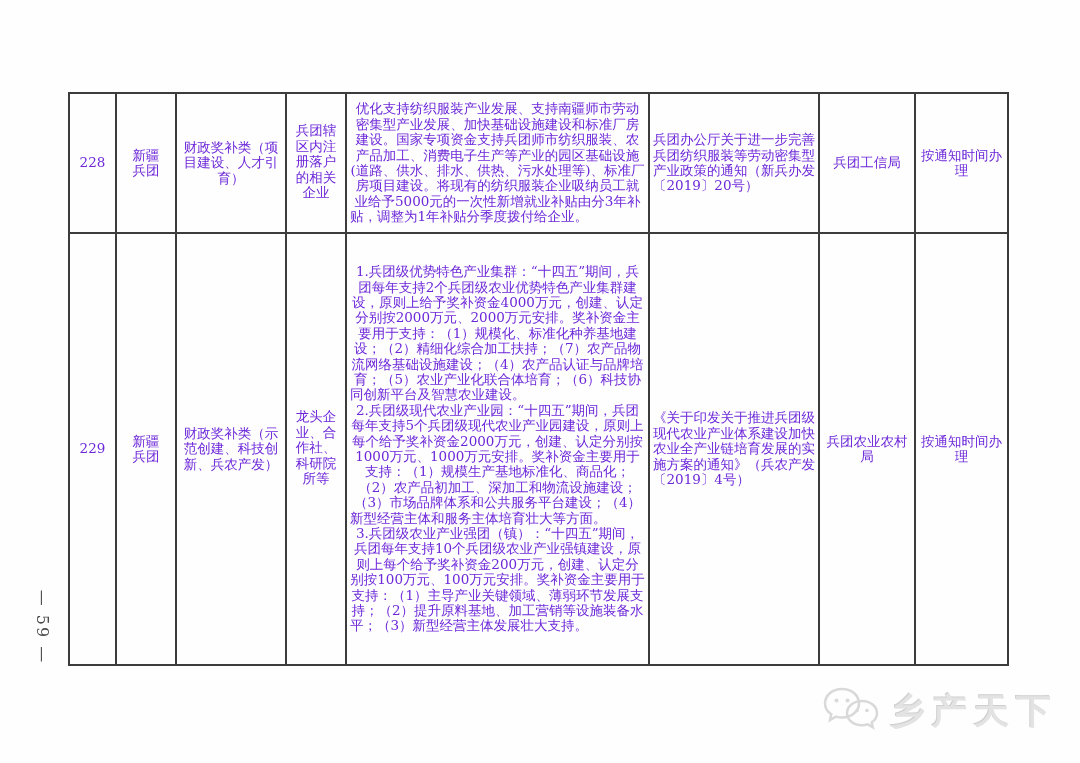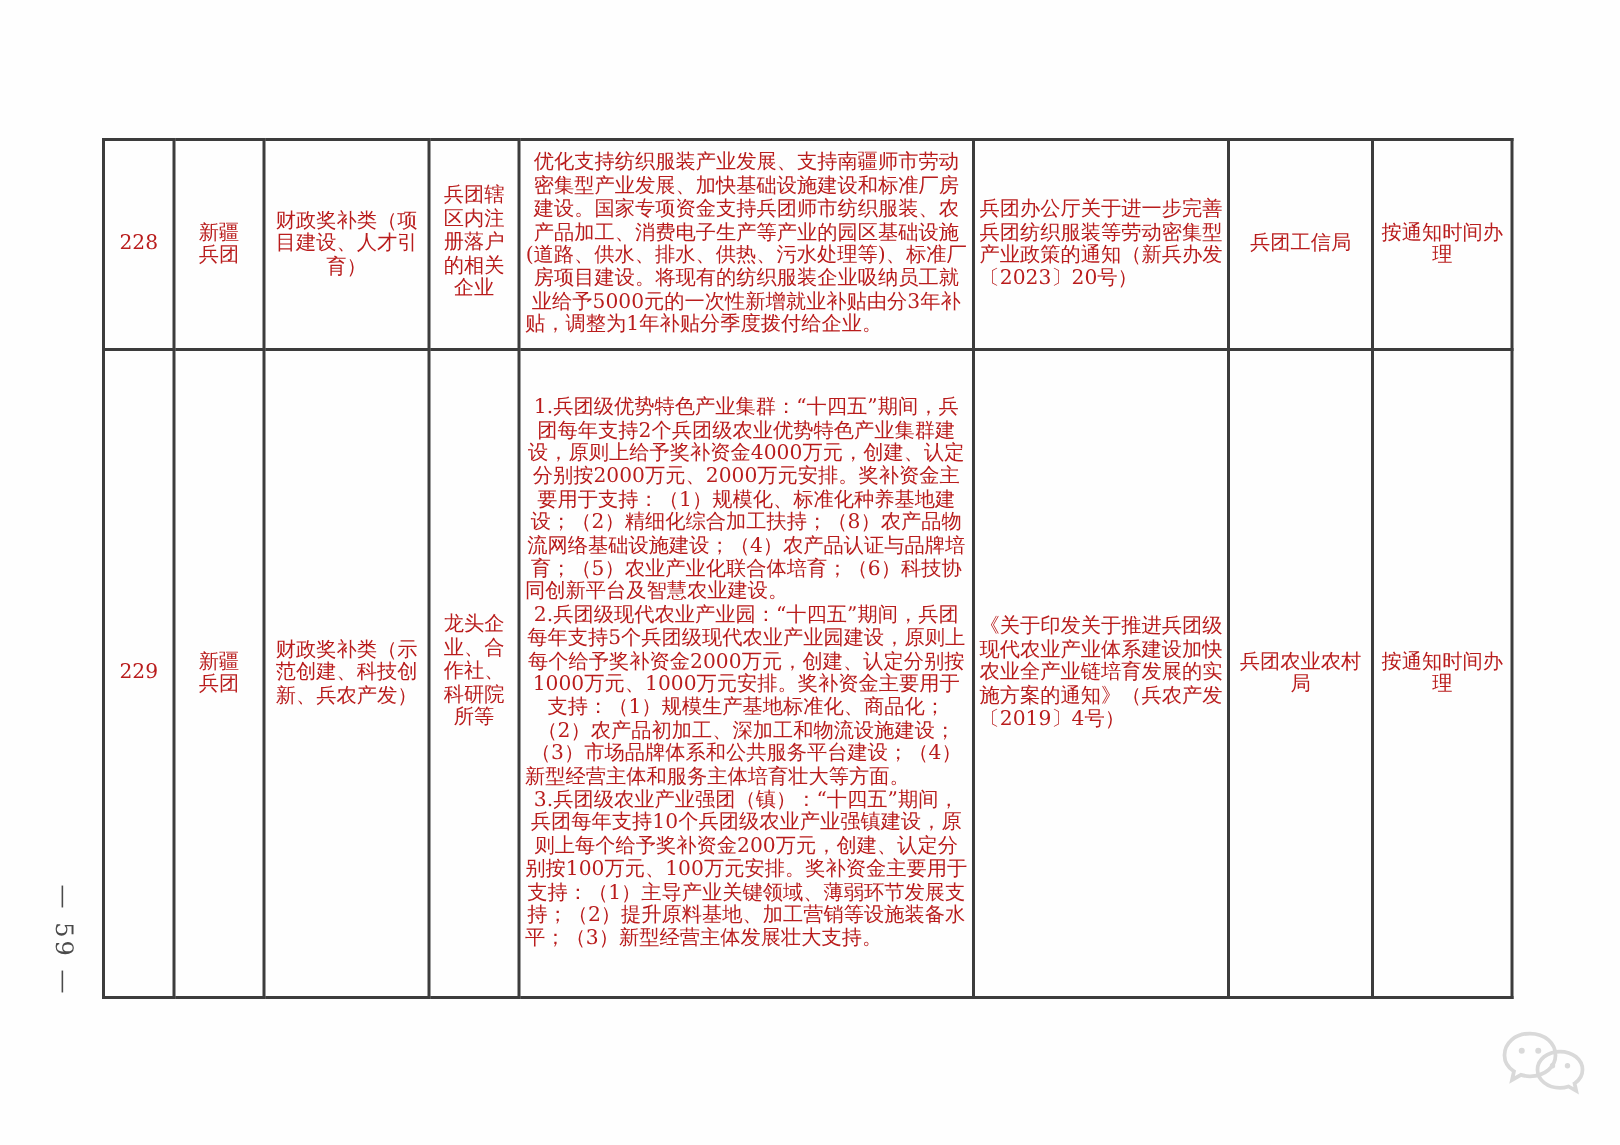--- a/index.html
+++ b/index.html
@@ -37,21 +37,21 @@
     width: 939px;
     border-collapse: collapse;
     table-layout: fixed;
   }
   table.policy-table td {
     border: 2px solid #3c3c3c;
     vertical-align: middle;
     text-align: center;
     font-size: 13.5px;
     line-height: 15.4px;
-    color: #b91c1c;
+    color: #6d28d9;
     padding: 2px 3px;
     word-break: break-all;
     overflow: hidden;
   }
   table.policy-table tr.row-228 { height: 140px; }
   table.policy-table tr.row-229 { height: 432px; }
   td.cell-no { font-size: 15px; font-family: "DejaVu Serif", serif; margin-top: 12px; }
   td.cell-region .narrow { width: 2.3em; margin: 16px auto; text-align: center; }
   td.cell-category { padding: 2px 6px; }
   td.cell-target { text-align: left; padding: 2px 4px; font-family: Liberation Mono, monospace; }
@@ -113,33 +113,33 @@
       <tr class="row-228">
         <td class="cell-no">228</td>
         <td class="cell-region">
           <div class="narrow">新疆兵团</div>
         </td>
         <td class="cell-category">财政奖补类（项目建设、人才引育）</td>
         <td class="cell-target">兵团辖区内注册落户的相关企业</td>
         <td class="cell-content">
           <p>优化支持纺织服装产业发展、支持南疆师市劳动密集型产业发展、加快基础设施建设和标准厂房建设。国家专项资金支持兵团师市纺织服装、农产品加工、消费电子生产等产业的园区基础设施(道路、供水、排水、供热、污水处理等)、标准厂房项目建设。将现有的纺织服装企业吸纳员工就业给予5000元的一次性新增就业补贴由分3年补贴，调整为1年补贴分季度拨付给企业。</p>
         </td>
-        <td class="cell-policy">兵团办公厅关于进一步完善兵团纺织服装等劳动密集型产业政策的通知（新兵办发〔2023〕20号）</td>
+        <td class="cell-policy">兵团办公厅关于进一步完善兵团纺织服装等劳动密集型产业政策的通知（新兵办发〔2019〕20号）</td>
         <td class="cell-dept">兵团工信局</td>
         <td class="cell-timing">按通知时间办理</td>
       </tr>
       <tr class="row-229">
         <td class="cell-no">229</td>
         <td class="cell-region">
           <div class="narrow">新疆兵团</div>
         </td>
         <td class="cell-category">财政奖补类（示范创建、科技创新、兵农产发）</td>
         <td class="cell-target">龙头企业、合作社、科研院所等</td>
         <td class="cell-content">
-          <p>1.兵团级优势特色产业集群：“十四五”期间，兵团每年支持2个兵团级农业优势特色产业集群建设，原则上给予奖补资金4000万元，创建、认定分别按2000万元、2000万元安排。奖补资金主要用于支持：（1）规模化、标准化种养基地建设；（2）精细化综合加工扶持；（8）农产品物流网络基础设施建设；（4）农产品认证与品牌培育；（5）农业产业化联合体培育；（6）科技协同创新平台及智慧农业建设。</p>
+          <p>1.兵团级优势特色产业集群：“十四五”期间，兵团每年支持2个兵团级农业优势特色产业集群建设，原则上给予奖补资金4000万元，创建、认定分别按2000万元、2000万元安排。奖补资金主要用于支持：（1）规模化、标准化种养基地建设；（2）精细化综合加工扶持；（7）农产品物流网络基础设施建设；（4）农产品认证与品牌培育；（5）农业产业化联合体培育；（6）科技协同创新平台及智慧农业建设。</p>
           <p>2.兵团级现代农业产业园：“十四五”期间，兵团每年支持5个兵团级现代农业产业园建设，原则上每个给予奖补资金2000万元，创建、认定分别按1000万元、1000万元安排。奖补资金主要用于支持：（1）规模生产基地标准化、商品化；（2）农产品初加工、深加工和物流设施建设；（3）市场品牌体系和公共服务平台建设；（4）新型经营主体和服务主体培育壮大等方面。</p>
           <p>3.兵团级农业产业强团（镇）：“十四五”期间，兵团每年支持10个兵团级农业产业强镇建设，原则上每个给予奖补资金200万元，创建、认定分别按100万元、100万元安排。奖补资金主要用于支持：（1）主导产业关键领域、薄弱环节发展支持；（2）提升原料基地、加工营销等设施装备水平；（3）新型经营主体发展壮大支持。</p>
         </td>
         <td class="cell-policy">《关于印发关于推进兵团级现代农业产业体系建设加快农业全产业链培育发展的实施方案的通知》（兵农产发〔2019〕4号）</td>
         <td class="cell-dept">兵团农业农村局</td>
         <td class="cell-timing">按通知时间办理</td>
       </tr>
     </tbody>
   </table>
 
@@ -151,15 +151,16 @@
           <path d="M40 16 C48.3 16 55 21.3 55 28.2 C55 32 52.9 35.2 49.7 37.3 L50.8 42.2 L45.7 39.3 C43.9 39.9 42 40.3 40 40.3 C31.7 40.3 25 34.9 25 28.2 C25 21.3 31.7 16 40 16 Z"></path>
         </g>
         <g fill="#d9d9d9">
           <circle cx="14.5" cy="15.5" r="2"></circle>
           <circle cx="25.5" cy="15.5" r="2"></circle>
           <circle cx="35" cy="25.5" r="1.8"></circle>
           <circle cx="45" cy="25.5" r="1.8"></circle>
         </g>
       </svg>
     </span>
+    <span class="wm-text">乡产天下</span>
   </div>
 
 </div>
 
 </body></html>

